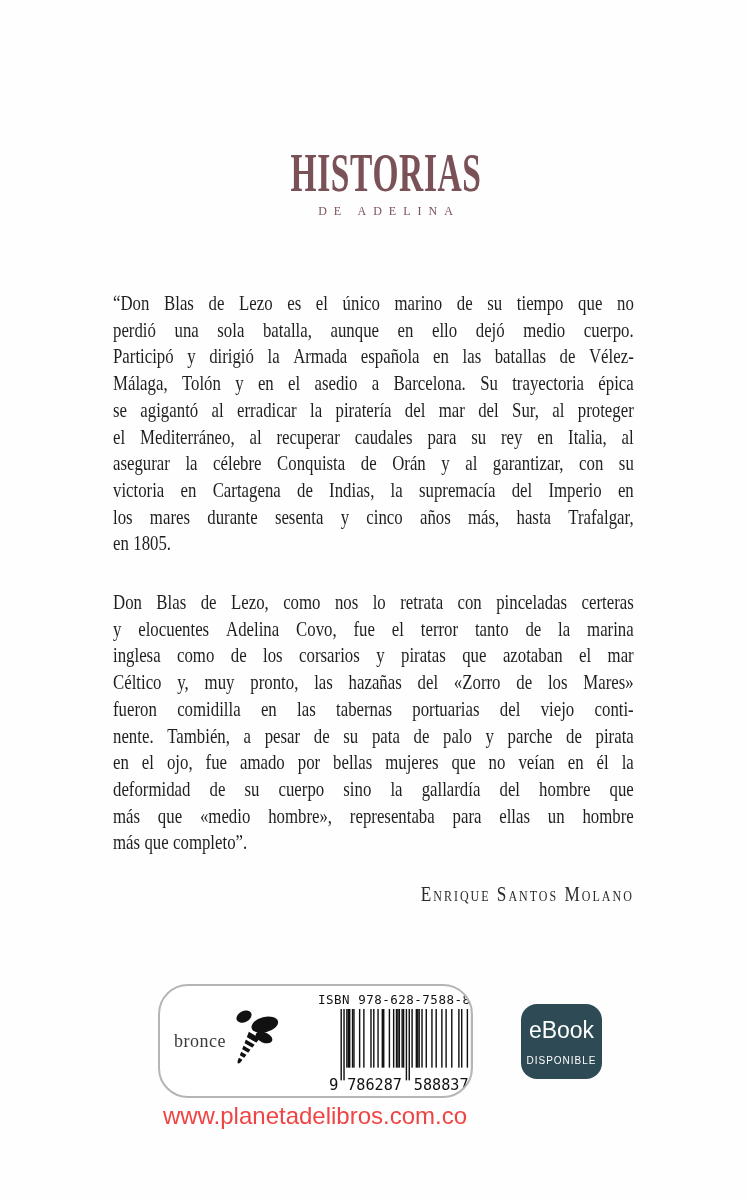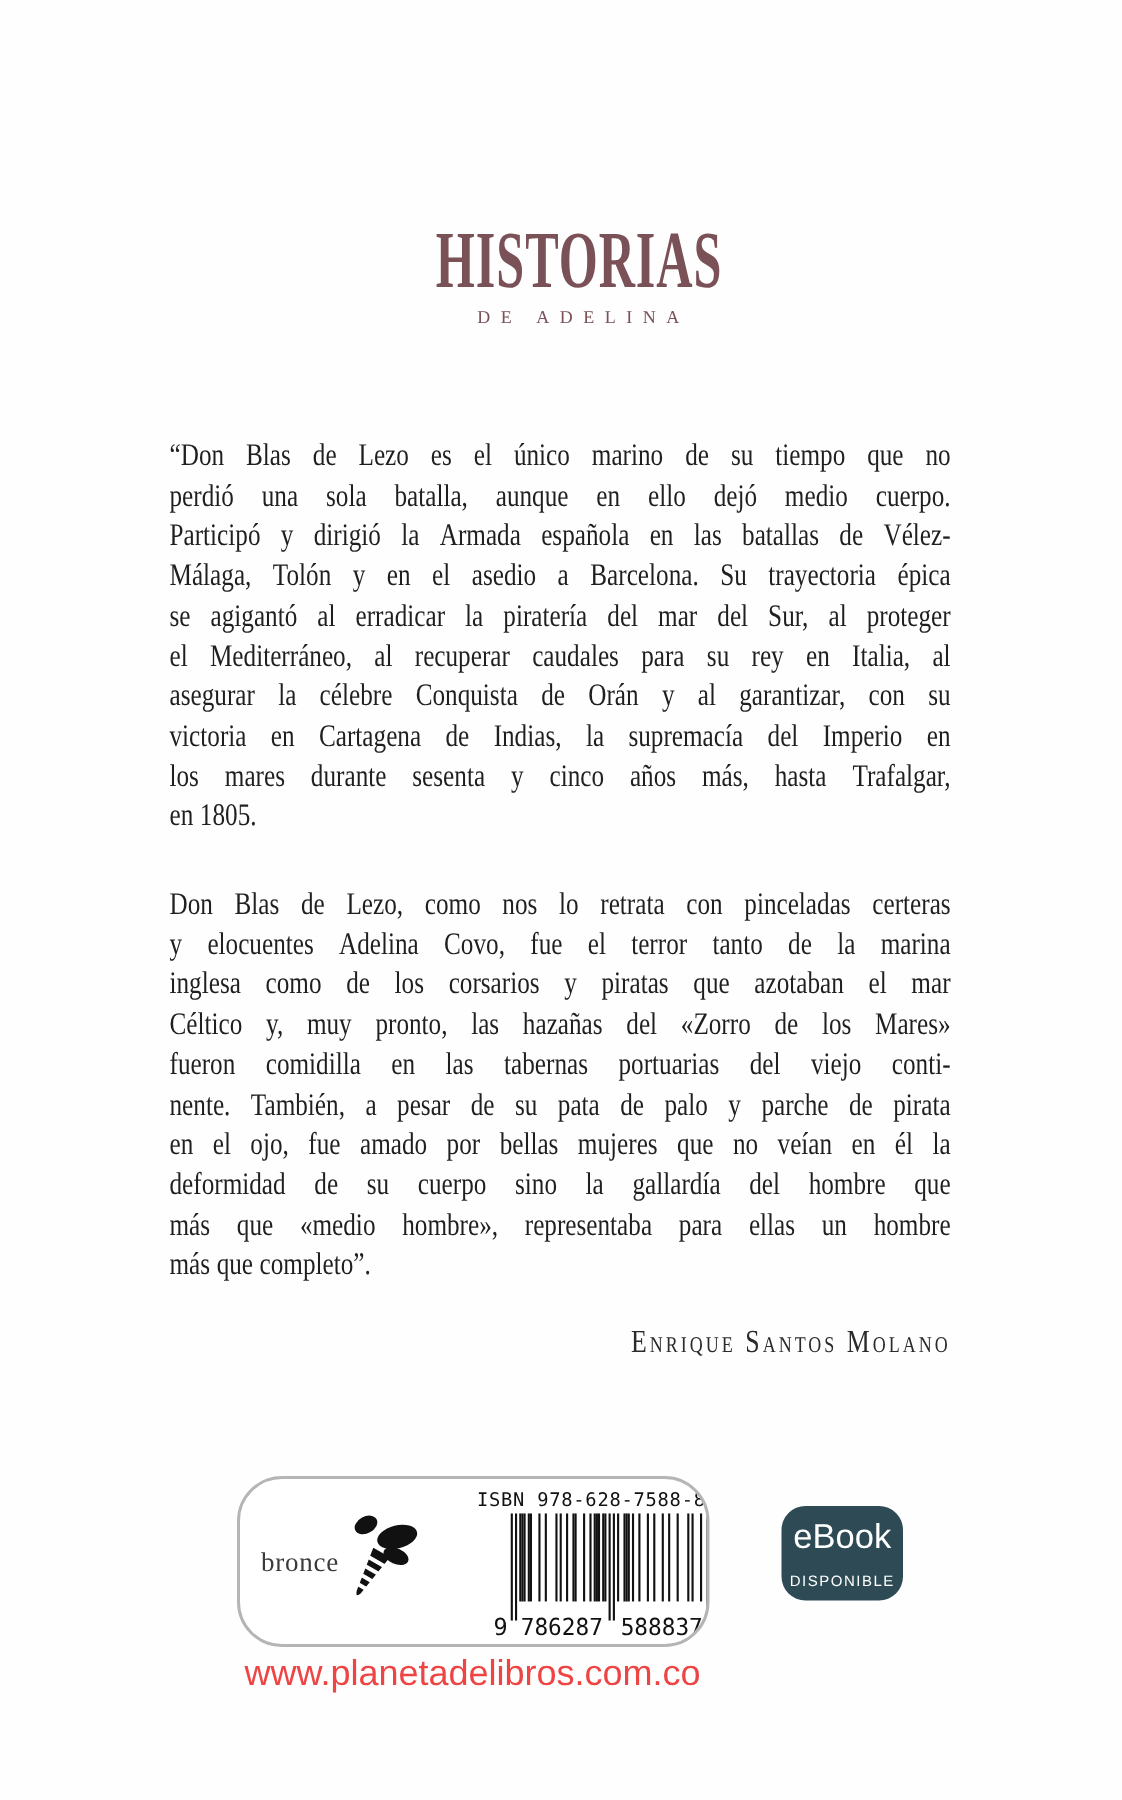--- a/index.html
+++ b/index.html
@@ -47,21 +47,21 @@
   .pub-name{font-size:18px;color:#3a3a3a;letter-spacing:0.5px;}
   .vdivider{width:2px;background:#b5b5b5;}
   .code-cell{flex:1;display:flex;flex-direction:column;align-items:center;padding-top:6px;padding-left:24px;}
   .isbn-label{
     font-family:"DejaVu Sans Mono", monospace;font-size:12.5px;color:#111;
     letter-spacing:0.5px;white-space:nowrap;
   }
   .barcode-svg{display:block;margin-top:1px;}
 
   .ebook-badge{
-    position:absolute;left:521px;top:1004px;width:81px;height:63px;
+    position:absolute;left:521px;top:1004px;width:81px;height:75px;
     border-radius:16px;display:flex;flex-direction:column;align-items:center;justify-content:center;
     font-family:"Liberation Sans", sans-serif;color:#fff;
   }
   .ebook-title{font-size:23px;line-height:24px;}
   .ebook-sub{font-size:10px;letter-spacing:1px;margin-top:13px;}
 
   .website{
     position:absolute;left:150px;top:1102px;width:330px;text-align:center;
     font-family:"Liberation Sans", sans-serif;font-size:24px;color:#ef4444;
   }

